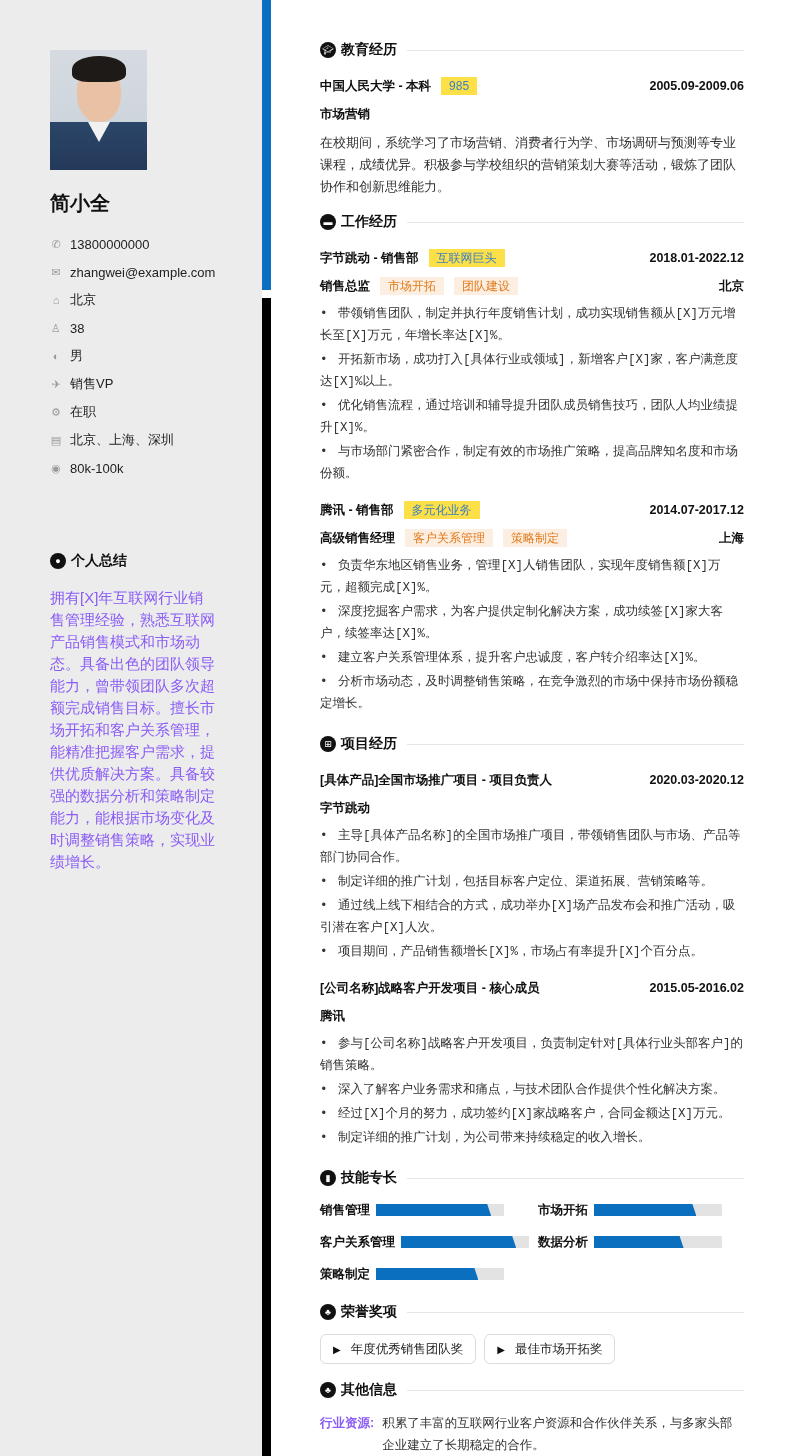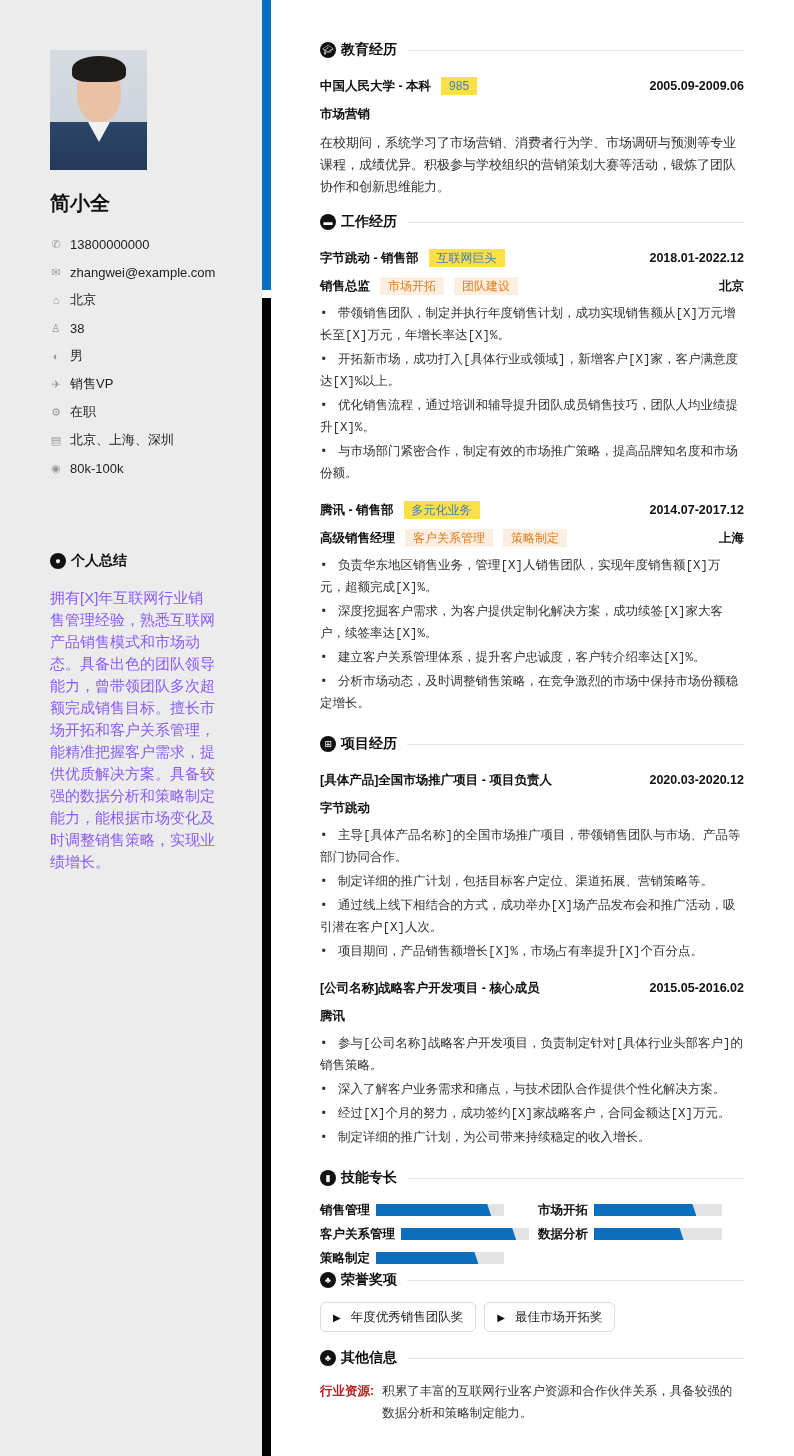--- a/index.html
+++ b/index.html
@@ -36,32 +36,32 @@
   .tag.blue { background: #fde047; color: #3a7fc4; text-align: right; }
   .tag.orange { background: #fdeee2; color: #e07b1a; }
 
   .para { font-size: 13px; line-height: 22px; color: #333; margin-top: 4px; }
   .bullets { list-style: none; margin-top: 2px; }
   .bullets li { font-size: 12.5px; line-height: 22px; color: #333; padding: 1px 0; font-family: Liberation Mono, monospace; }
   .bullets li::before { content: "•"; display: inline-block; width: 18px; color: #333; }
 
   .entry { margin-bottom: 10px; }
 
-  .skills { display: grid; grid-template-columns: 218px 206px; row-gap: 4px; margin-top: 4px; margin-bottom: 0; }
+  .skills { display: grid; grid-template-columns: 218px 206px; row-gap: 12px; margin-top: 4px; margin-bottom: 16px; }
   .skill { display: flex; align-items: center; height: 20px; }
   .skill-label { font-size: 12.5px; font-weight: bold; color: #111; margin-right: 6px; white-space: nowrap; }
   .skill-track { width: 128px; height: 12px; background: #e3e3e3; position: relative; }
   .skill-fill { position: absolute; left: 0; top: 0; height: 12px; background: #0a6fbf; clip-path: polygon(0 0, calc(100% - 4px) 0, 100% 100%, 0 100%); }
 
   .awards { display: flex; gap: 8px; margin-bottom: 14px; margin-top: 4px; }
   .award { display: flex; align-items: center; height: 30px; padding: 0 12px; border: 1px solid #dcdcdc; border-radius: 6px; font-size: 12.5px; color: #222; background: #fff; }
   .award .tri { font-size: 10px; margin-right: 10px; color: #111; }
 
   .other-row { display: flex; font-size: 12.5px; line-height: 22px; color: #333; margin-top: 4px; }
-  .other-label { font-weight: bold; color: #b91c1c; white-space: nowrap; margin-right: 8px; }
+  .other-label { font-weight: bold; color: #8b5cf6; white-space: nowrap; margin-right: 8px; }
 </style>
 </head>
 <body>
 
 <div class="sidebar">
   <div class="photo">
     <div class="head"></div>
     <div class="hair"></div>
     <div class="collar"></div>
   </div>
@@ -282,15 +282,15 @@
     </div>
   </div>
 
   <div class="sec-head">
     <span class="sec-icon">♣</span>
     <span class="sec-title">其他信息</span>
     <span class="sec-line"></span>
   </div>
   <div class="other-row">
     <span class="other-label">行业资源:</span>
-    <span>积累了丰富的互联网行业客户资源和合作伙伴关系，具备较强的数据分析和策略制定能力。</span>
+    <span>积累了丰富的互联网行业客户资源和合作伙伴关系，与多家头部企业建立了长期稳定的合作。</span>
   </div>
 </div>
 
 </body></html>

